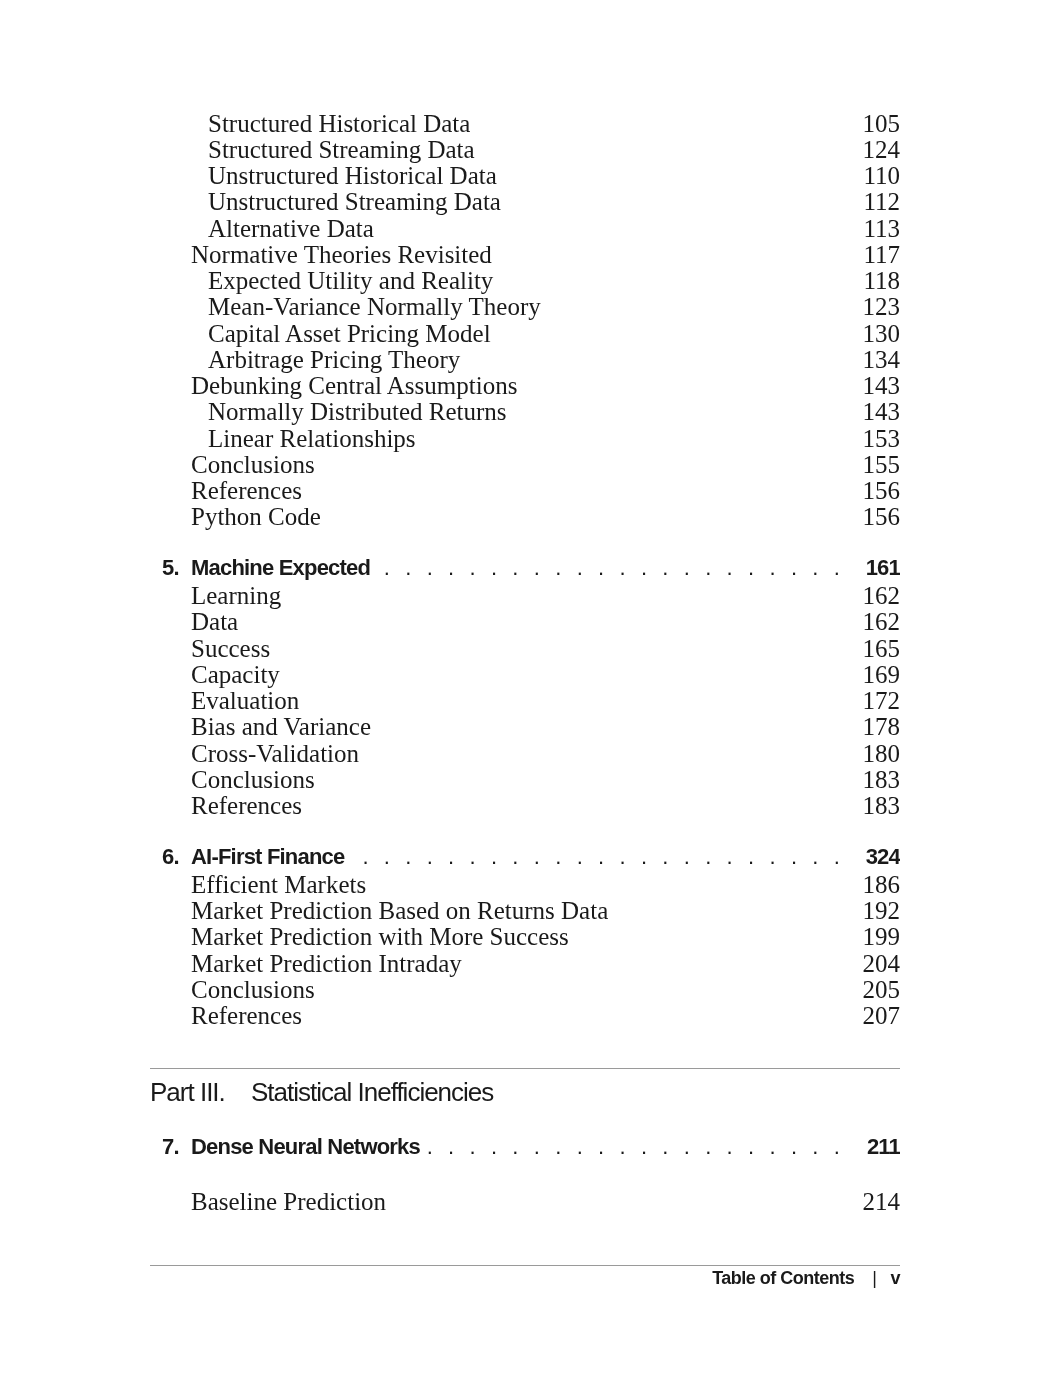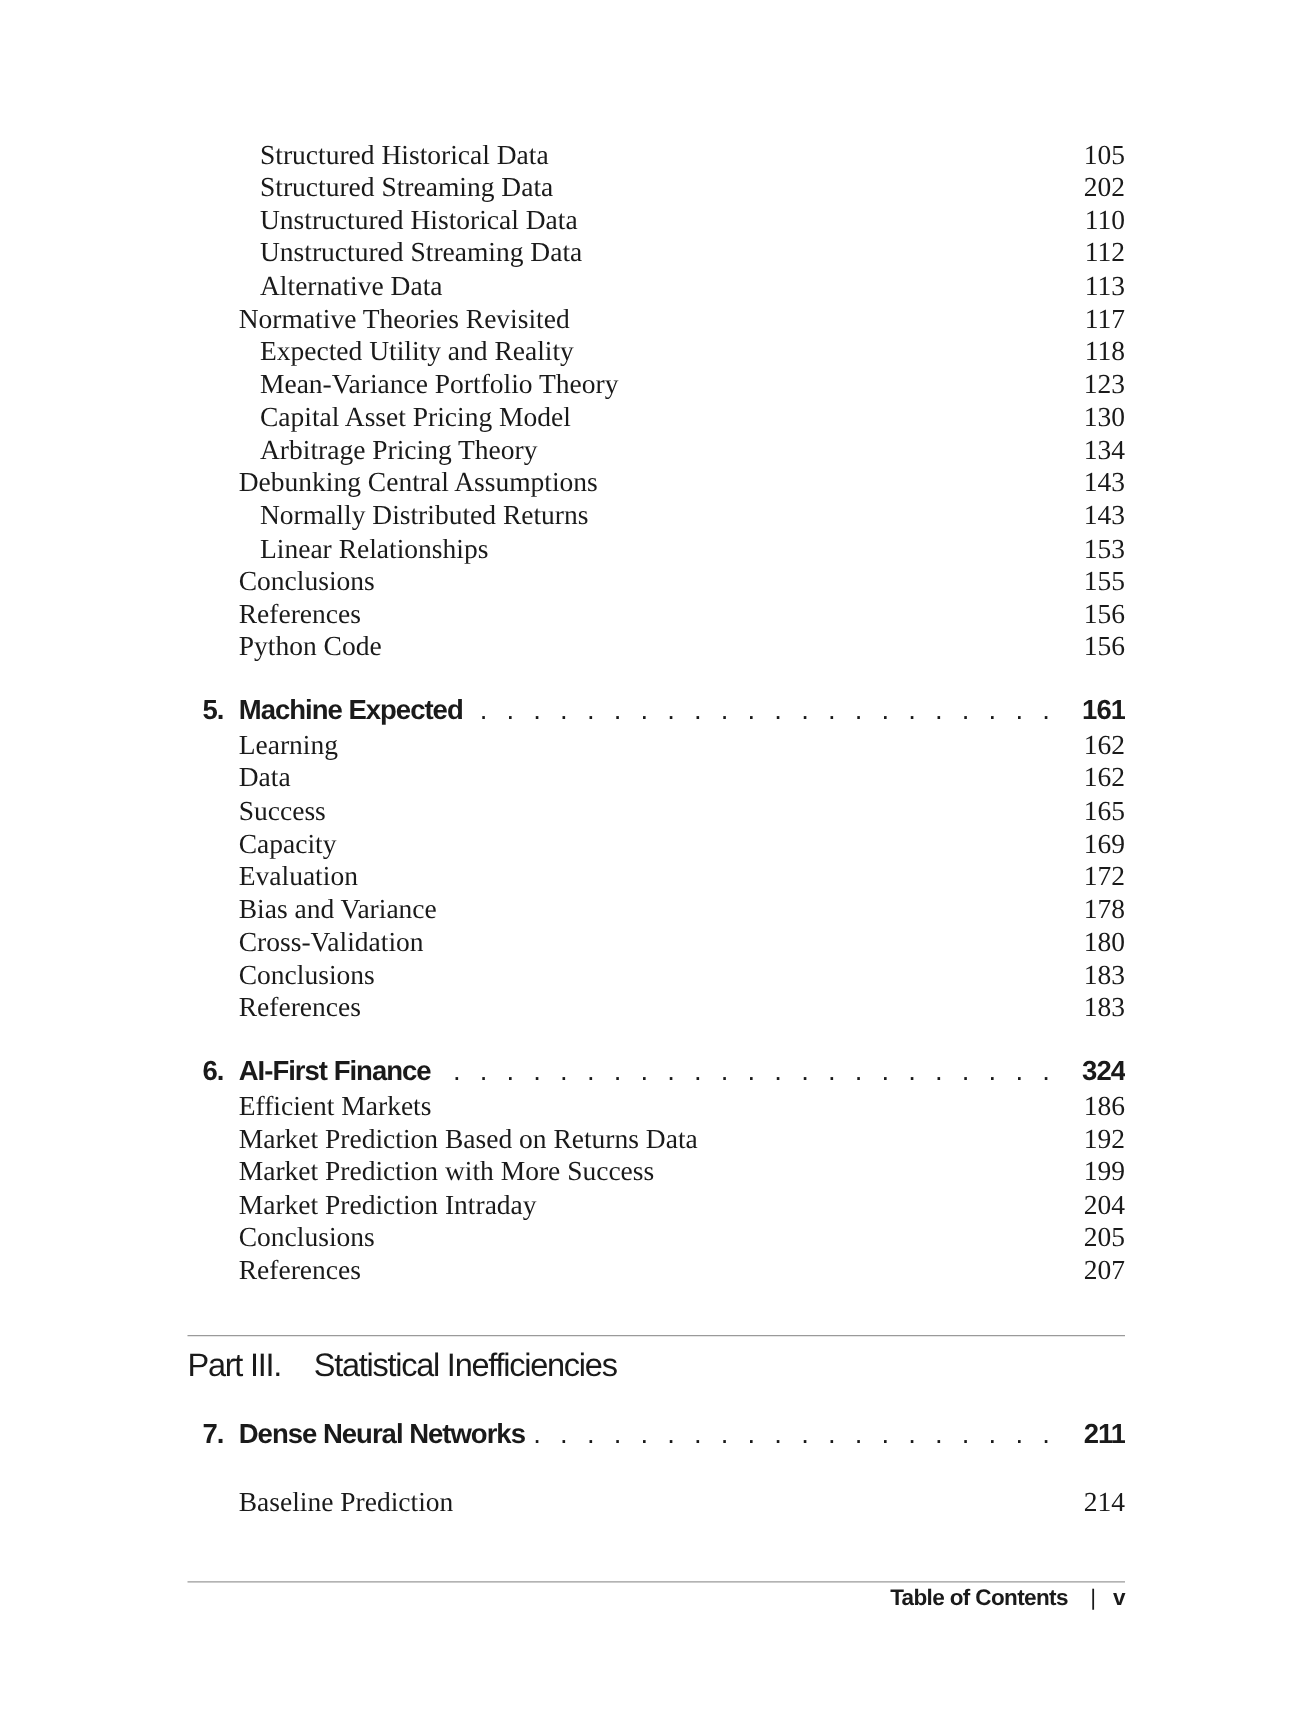--- a/index.html
+++ b/index.html
@@ -1,18 +1,18 @@
 <!DOCTYPE html>
 <html><head>
 <meta charset="utf-8">
 <style>
   html, body { margin: 0; padding: 0; background: #ffffff; }
   body { width: 1050px; height: 1378px; position: relative; overflow: hidden; color: #1a1a1a; }
   .page { position: absolute; left: 0; top: 0; width: 1050px; height: 1378px; }
-  .entry { position: absolute; left: 150px; width: 750px; height: 26px; font-family: "Liberation Serif", "DejaVu Serif", serif; font-size: 22px; line-height: 26px; white-space: nowrap; }
+  .entry { position: absolute; left: 150px; width: 750px; height: 26px; font-family: "Liberation Serif", "DejaVu Serif", serif; font-size: 25px; line-height: 26px; white-space: nowrap; }
   .entry .title { position: absolute; top: 0; }
   .entry .pg { position: absolute; right: 0; top: 0; text-align: left; }
   .lvl1 .title { left: 41px; }
   .lvl2 .title { left: 58px; }
   .chapter { position: absolute; left: 150px; width: 750px; height: 30px; font-family: "Liberation Sans", "DejaVu Sans", sans-serif; font-weight: bold; font-size: 22px; line-height: 30px; letter-spacing: -0.8px; white-space: nowrap; overflow: hidden; }
   .chapter .num { position: absolute; left: 12px; top: 0; }
   .chapter .lead { position: absolute; left: 41px; right: 46px; top: 0; overflow: hidden; }
   .chapter .lead .t { background: #fff; padding-right: 2px; position: relative; z-index: 1; }
   .chapter .lead .dots { position: absolute; left: 0; top: 0; width: 100%; font-weight: normal; letter-spacing: 4.6px; color: #1a1a1a; text-align: right; }
   .chapter .pg { position: absolute; right: 0; top: 0; }
@@ -28,21 +28,21 @@
 <body>
 
 <div class="page">
 
   <div class="entry lvl2" style="top:111px">
       <span class="title">Structured Historical Data</span>
       <span class="pg">105</span>
     </div>
   <div class="entry lvl2" style="top:137px">
       <span class="title">Structured Streaming Data</span>
-      <span class="pg">202</span>
+      <span class="pg">124</span>
     </div>
   <div class="entry lvl2" style="top:163px">
       <span class="title">Unstructured Historical Data</span>
       <span class="pg">110</span>
     </div>
   <div class="entry lvl2" style="top:189px">
       <span class="title">Unstructured Streaming Data</span>
       <span class="pg">112</span>
     </div>
   <div class="entry lvl2" style="top:216px">
@@ -51,21 +51,21 @@
     </div>
   <div class="entry lvl1" style="top:242px">
       <span class="title">Normative Theories Revisited</span>
       <span class="pg">117</span>
     </div>
   <div class="entry lvl2" style="top:268px">
       <span class="title">Expected Utility and Reality</span>
       <span class="pg">118</span>
     </div>
   <div class="entry lvl2" style="top:294px">
-      <span class="title">Mean-Variance Portfolio Theory</span>
+      <span class="title">Mean-Variance Normally Theory</span>
       <span class="pg">123</span>
     </div>
   <div class="entry lvl2" style="top:321px">
       <span class="title">Capital Asset Pricing Model</span>
       <span class="pg">130</span>
     </div>
   <div class="entry lvl2" style="top:347px">
       <span class="title">Arbitrage Pricing Theory</span>
       <span class="pg">134</span>
     </div>

